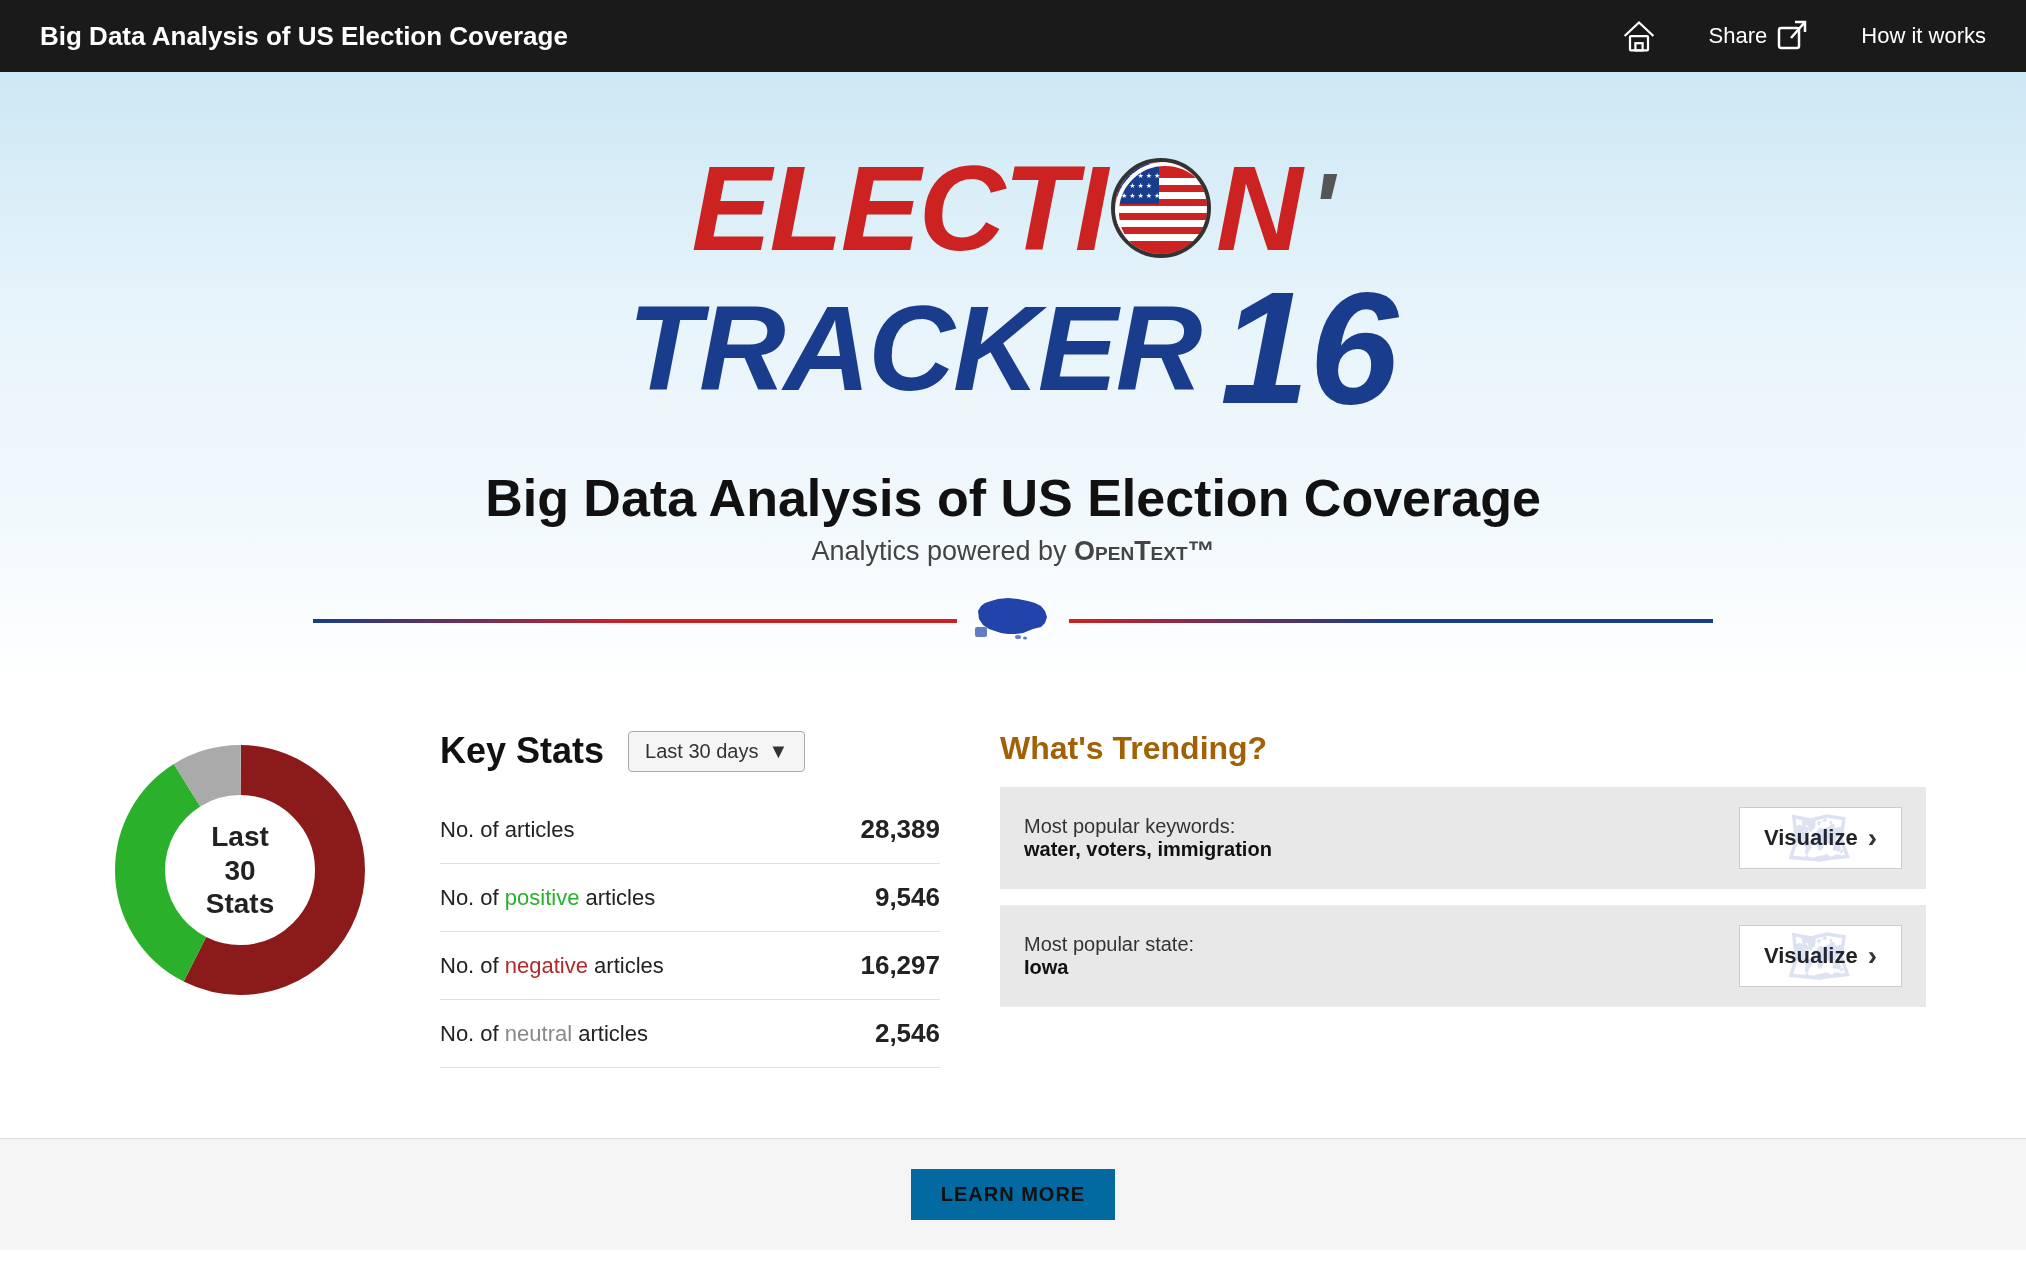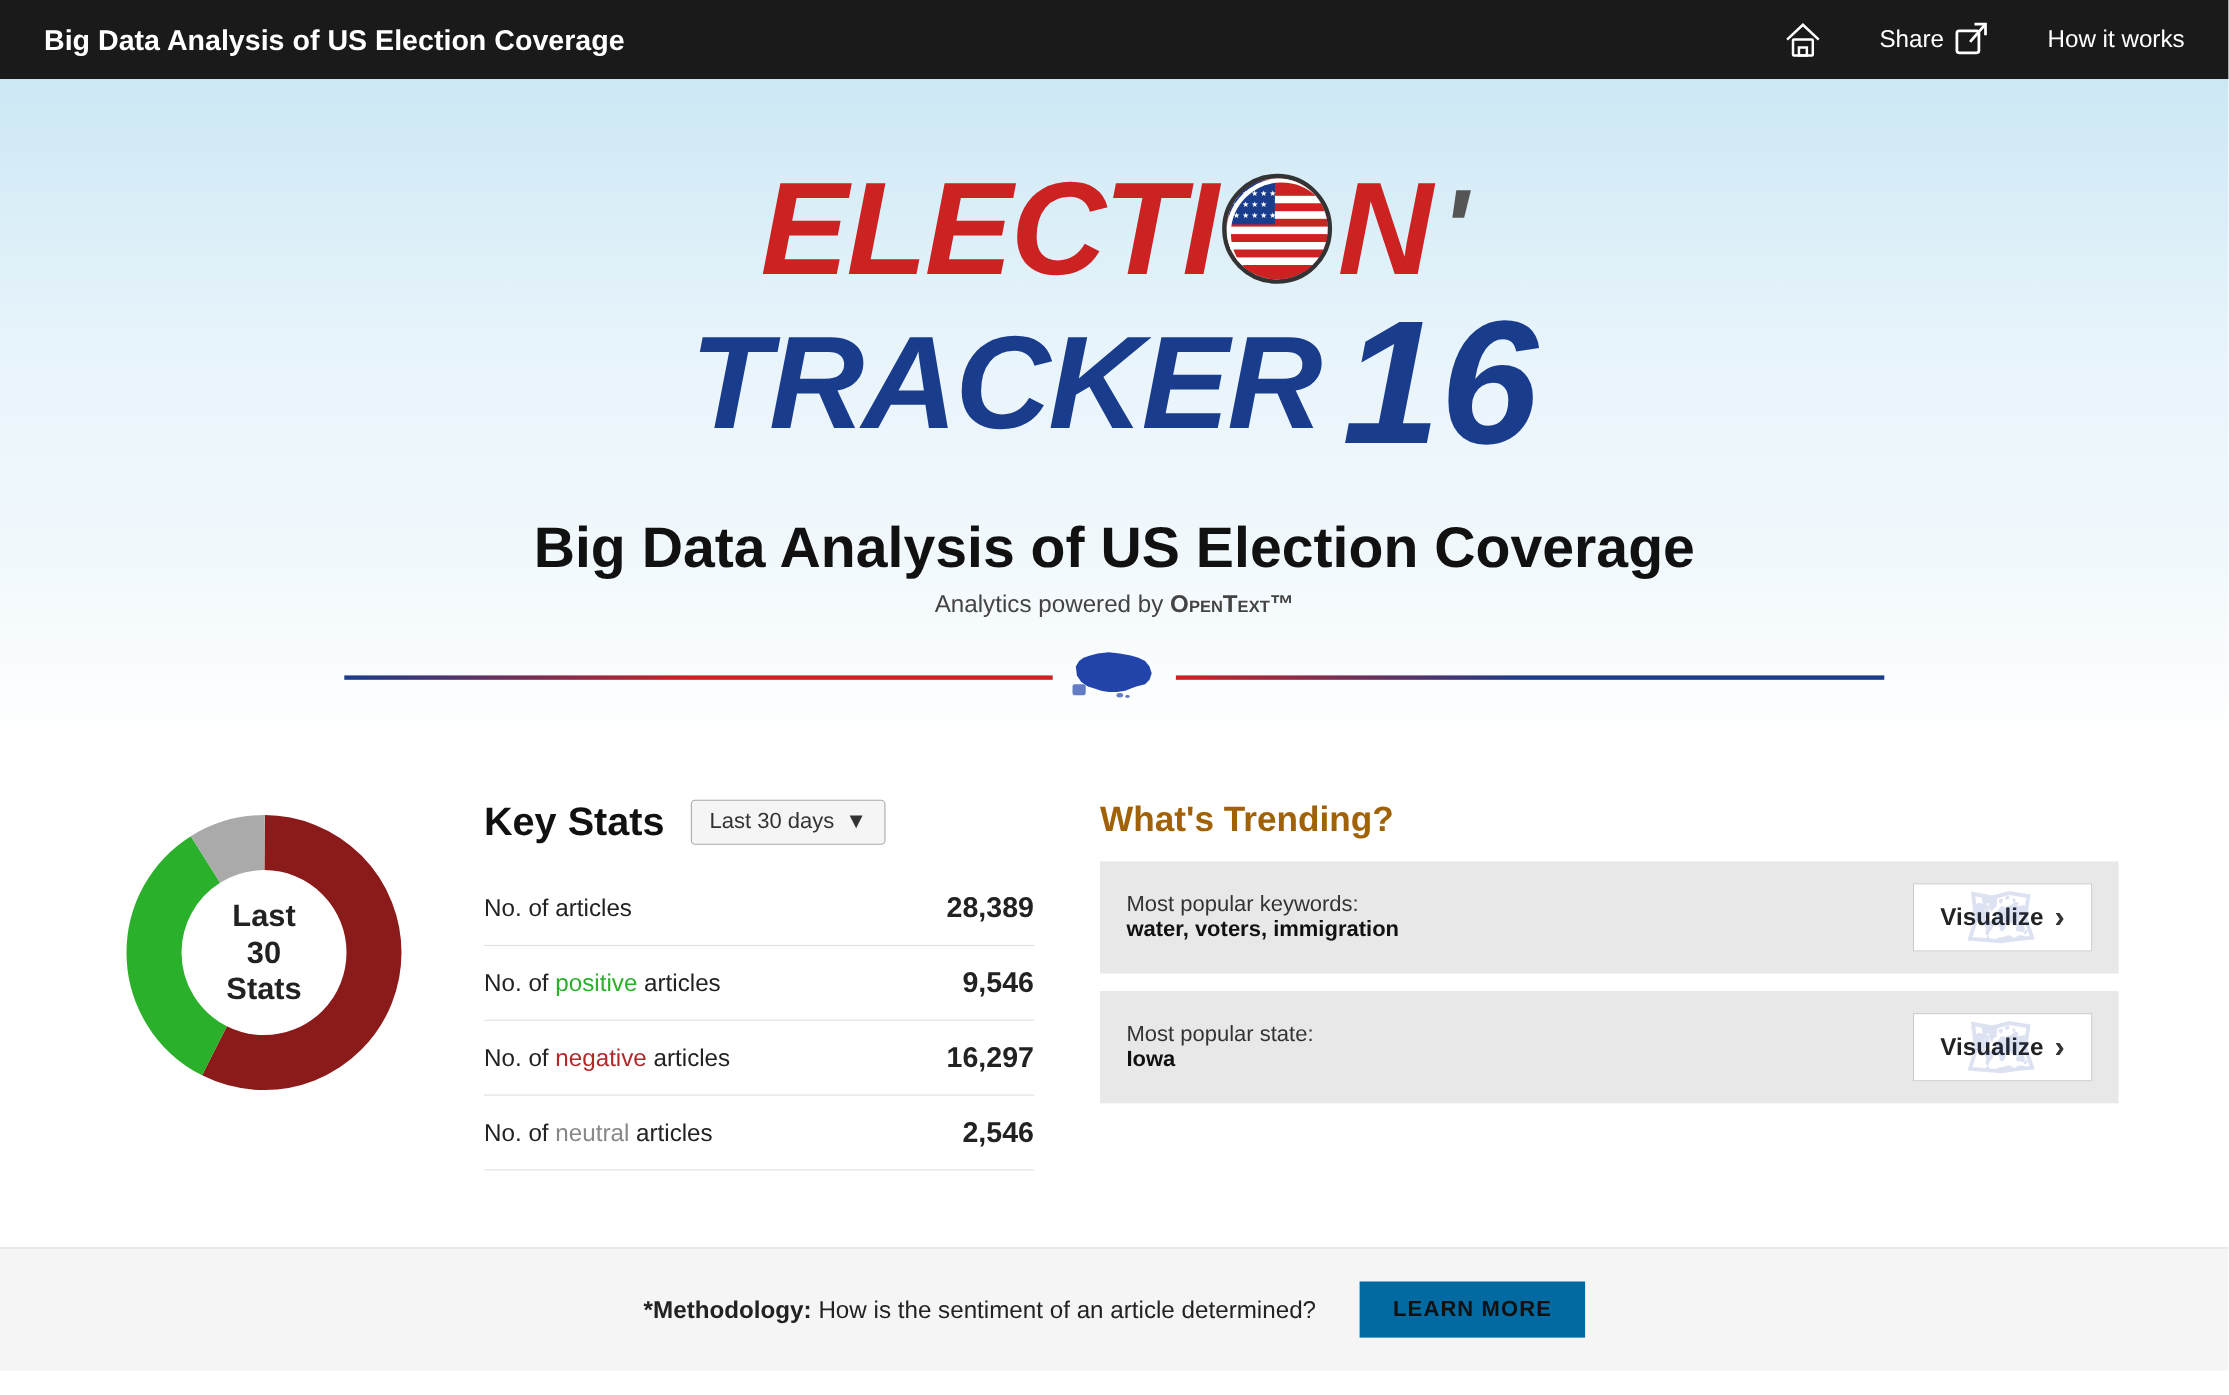--- a/index.html
+++ b/index.html
@@ -107,21 +107,21 @@
 
     .hero-title {
       font-size: 52px;
       font-weight: bold;
       color: #111;
       margin-top: 20px;
       text-align: center;
     }
 
     .hero-subtitle {
-      font-size: 22px;
+      font-size: 27px;
       color: #444;
       margin-top: 8px;
       text-align: right;
     }
     .opentext {
       font-variant: small-caps;
       font-weight: bold;
     }
 
     .divider-area {
@@ -453,18 +453,14 @@
       <button class="visualize-btn">
         <span class="map-bg">🗺</span>
         <span>Visualize</span>
         <span class="chevron-right">›</span>
       </button>
     </div>
   </div>
 </div>
 
 <div class="methodology-bar">
-  <span class="methodology-text">
-    <strong>*Methodology:</strong>
-    <span> How is the sentiment of an article determined?</span>
-  </span>
   <button class="learn-more-btn">LEARN MORE</button>
 </div>
 
 </body></html>

